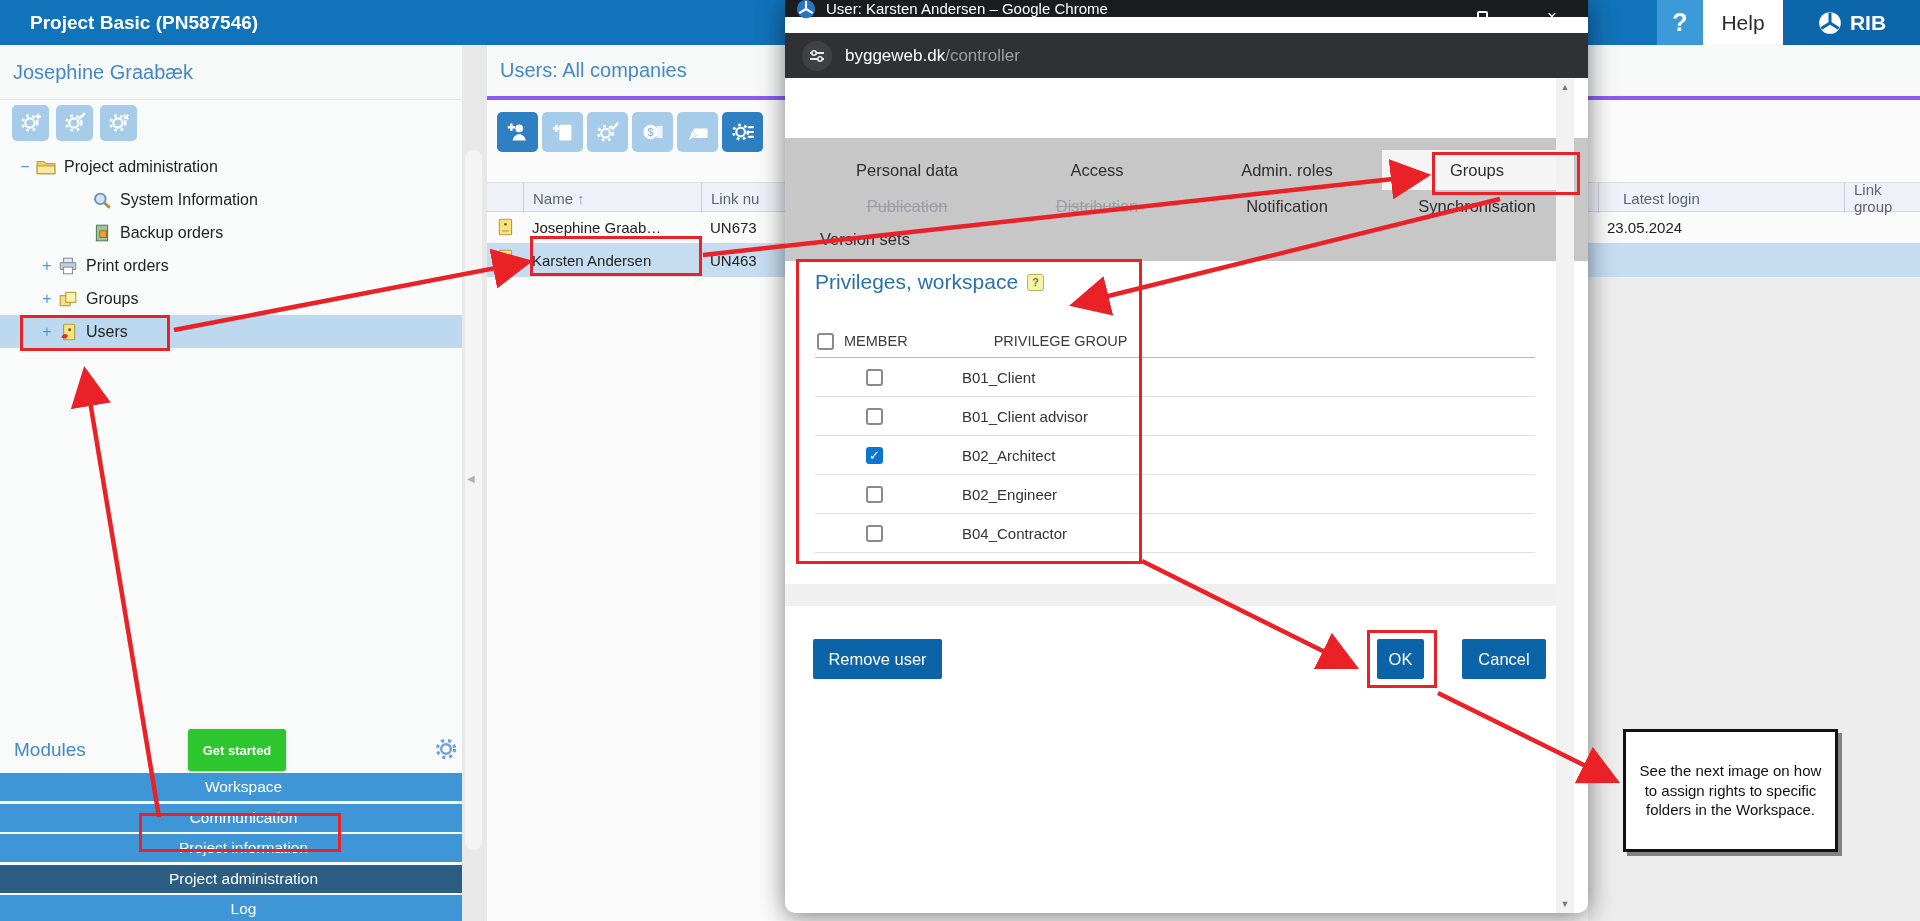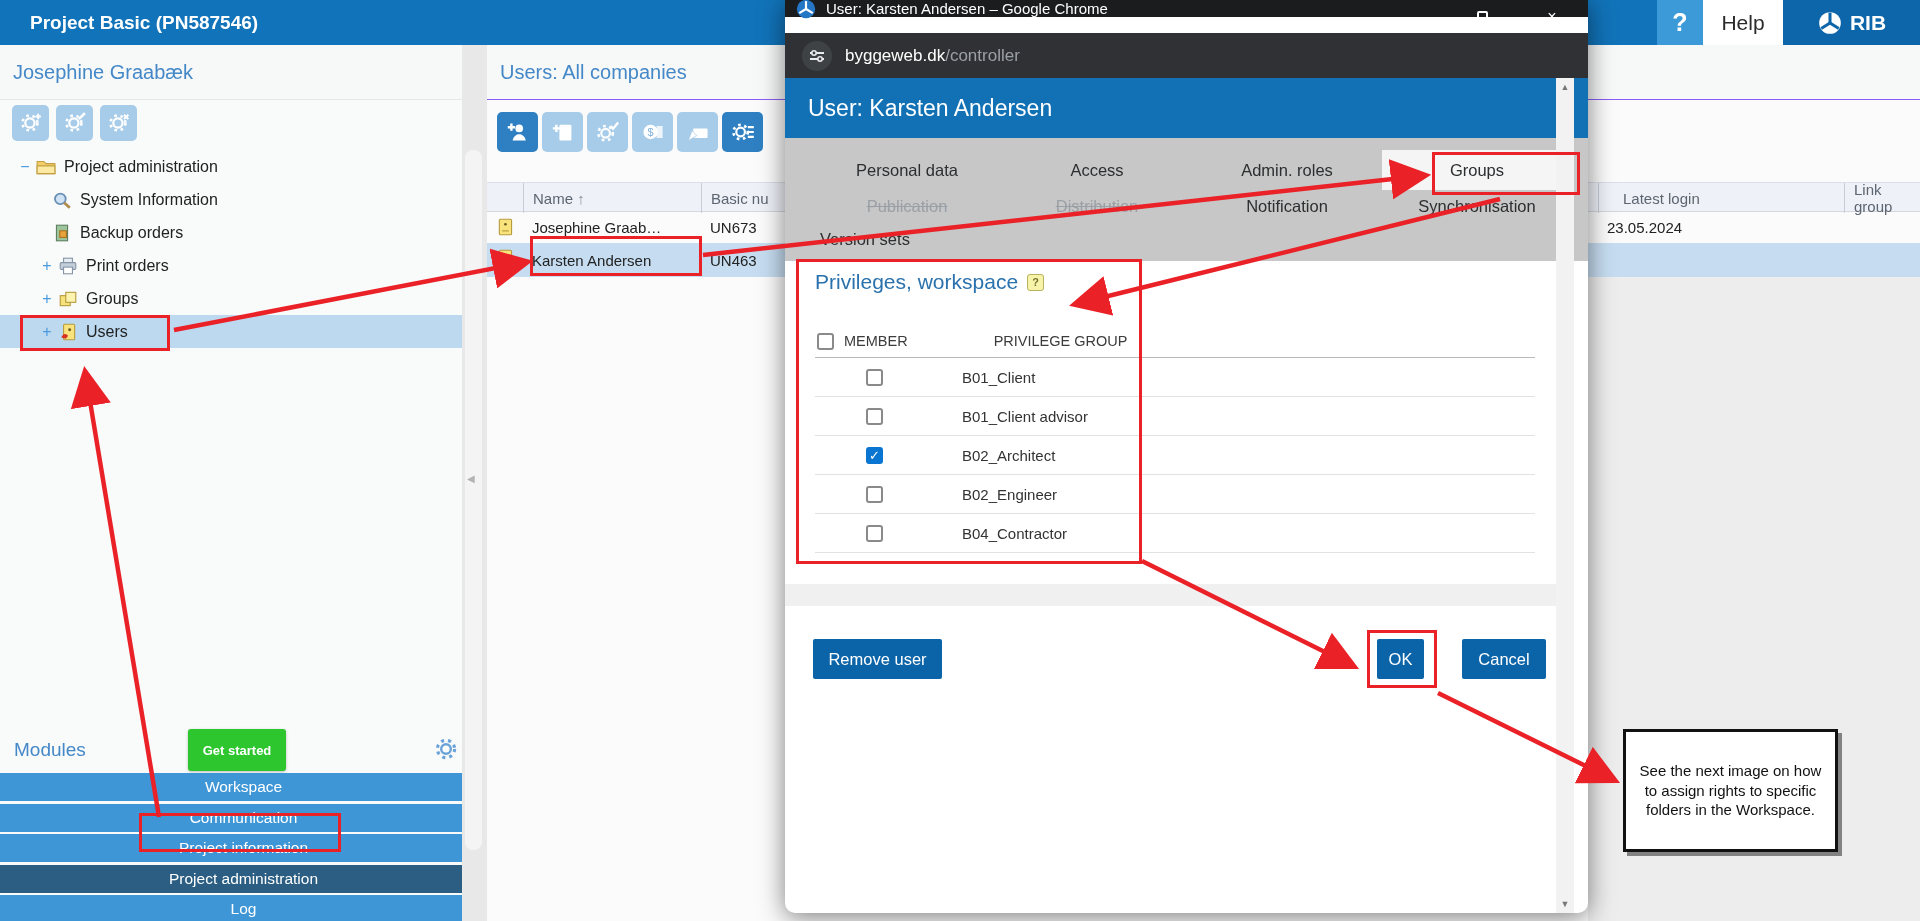--- a/index.html
+++ b/index.html
@@ -22,21 +22,21 @@
   .left-panel { position:absolute; left:0; top:45px; width:462px; height:876px; background:#f9fafa; }
   .panel-title { height:55px; display:flex; align-items:center; padding-left:13px;
                  color:#4488c8; font-size:20px; border-bottom:1px solid #e6e8e8; background:#f7f8f8; }
   .ltoolbar { position:absolute; left:12px; top:60px; display:flex; gap:7px; }
   .lbtn { width:37px; height:36px; background:#a7cce9; border-radius:5px; display:flex; align-items:center; justify-content:center; }
   .tree { position:absolute; left:0; top:105px; width:462px; }
   .tree-row { height:33px; display:flex; align-items:center; font-size:16px; color:#222; }
   .tree-row .exp { width:22px; color:#4a9ade; font-size:16px; text-align:center; }
   .tree-row .ticon { width:20px; height:18px; margin-right:8px; flex:0 0 20px; }
   .ind-root { padding-left:14px; }
-  .ind-child { padding-left:52px; }
+  .ind-child { padding-left:92px; }
   .ind-plus { padding-left:36px; }
   .tree-row.selected { background:#bcd9f0; }
 
   
   .modules-head { position:absolute; left:0; top:684px; width:487px; height:44px; }
   .modules-title { position:absolute; left:14px; top:10px; color:#4488c8; font-size:19px; }
   .cta { position:absolute; left:188px; top:0px; width:98px; height:42px; background:#2ec62f;
          border-radius:3px; color:#fff; font-size:13px; font-weight:bold;
          display:flex; align-items:center; justify-content:center; box-shadow:0 1px 3px rgba(0,0,0,.25); }
   .modules-gear { position:absolute; left:434px; top:8px; width:24px; height:24px; }
@@ -46,21 +46,21 @@
   .module-row.active { background:#2b5e82; }
 
   
   .vdivider { position:absolute; left:462px; top:45px; width:25px; height:876px; background:#e8e8e8; }
   .vdivider .bar { position:absolute; left:3px; top:105px; width:17px; height:700px; background:#f4f4f4; border-radius:8px; }
   .vdivider .chev { position:absolute; left:5px; top:428px; color:#b3b3b3; font-size:10px; }
 
   
   .mid-panel { position:absolute; left:487px; top:45px; width:1433px; height:876px; background:#fbfbfb; }
   .mid-title { height:55px; display:flex; align-items:center; padding-left:13px; color:#4488c8;
-               font-size:20px; border-bottom:1px solid #8b5cf6; background:#f7f8f8; }
+               font-size:20px; border-bottom:4px solid #8b5cf6; background:#f7f8f8; }
   .mtoolbar { position:absolute; left:10px; top:67px; display:flex; gap:4px; }
   .mbtn { width:41px; height:40px; border-radius:5px; display:flex; align-items:center; justify-content:center; }
   .mbtn.dark { background:#2e80c2; } .mbtn.light { background:#a7cce9; }
   .utable { position:absolute; left:0; top:137px; width:1433px; }
   .uhead { height:30px; background:#eef1f8; border-top:1px solid #dcdfe6; border-bottom:1px solid #d3d7df;
            position:relative; color:#5d6570; font-size:15px; }
   .uhead .hc { position:absolute; top:0; height:30px; display:flex; align-items:center; padding-left:9px;
                border-left:1px solid #c8cdd6; }
   .urow { height:31px; position:relative; font-size:15px; color:#222; }
   .urow.hl { height:34px; background:#c6ddf1; }
@@ -290,21 +290,21 @@
         </svg>
       </div>
     </div>
 
     <div class="utable">
       <div class="uhead">
         <div class="hc" style="left:36px; width:178px;">
           <span>Name</span>&nbsp;<span style="color:#8a93a0;">↑</span>
         </div>
         <div class="hc" style="left:214px; width:200px;">
-          <span>Basic nu</span>
+          <span>Link nu</span>
         </div>
         <div class="hc" style="left:1111px; width:246px;padding-left:24px;">
           <span>Latest login</span>
         </div>
         <div class="hc" style="left:1357px; width:76px;">
           <span>Link group</span>
         </div>
       </div>
       <div class="urow">
         <svg class="ricon" viewBox="0 0 18 16">
@@ -354,21 +354,20 @@
             <line x1="8" y1="12" x2="22" y2="12"></line>
             <line x1="8" y1="18" x2="22" y2="18"></line>
           </g>
         <circle cx="12" cy="12" r="2.2" fill="#3f4245" stroke="#e8eaed" stroke-width="1.6"></circle>
         <circle cx="18" cy="18" r="2.2" fill="#3f4245" stroke="#e8eaed" stroke-width="1.6"></circle>
       </svg>
       <span class="host">byggeweb.dk</span>
         <span class="path">/controller</span>
     </div>
 
-    <div class="phead">User: Karsten Andersen</div>
 
     <div class="ptabs">
       <div class="trow trow1">
         <div class="tcell">Personal data</div>
         <div class="tcell">Access</div>
         <div class="tcell">Admin. roles</div>
         <div class="tcell seltab">Groups</div>
       </div>
       <div class="trow">
         <div class="tcell strike">Publication</div>

